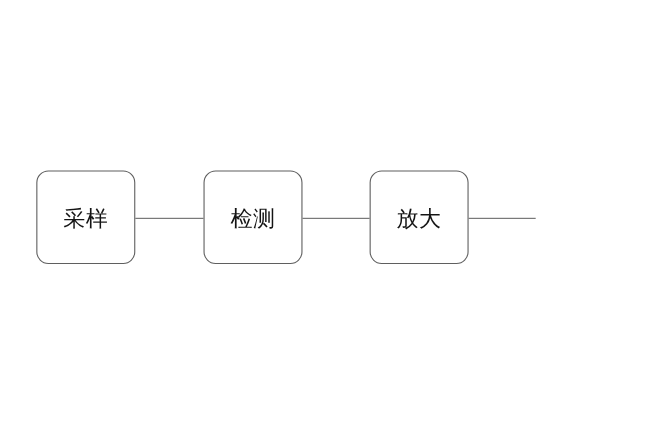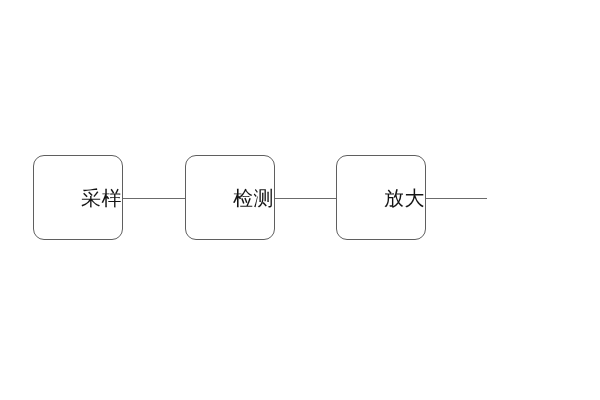--- a/index.html
+++ b/index.html
@@ -29,21 +29,21 @@
     position: absolute;
     top: 0;
     width: 90px;
     height: 85px;
     box-sizing: border-box;
     background: #ffffff;
     border: 1px solid #5f5f5f;
     border-radius: 11px;
     display: flex;
     align-items: center;
-    justify-content: flex-end;
+    justify-content: center;
   }
   .node-label {
     font-size: 20px;
     line-height: 1;
     color: #141414;
     letter-spacing: 0.5px;
     white-space: nowrap;
     font-family: "DejaVu Sans", "Liberation Sans", sans-serif;
   }
   .node-1 { left: 33px; }

